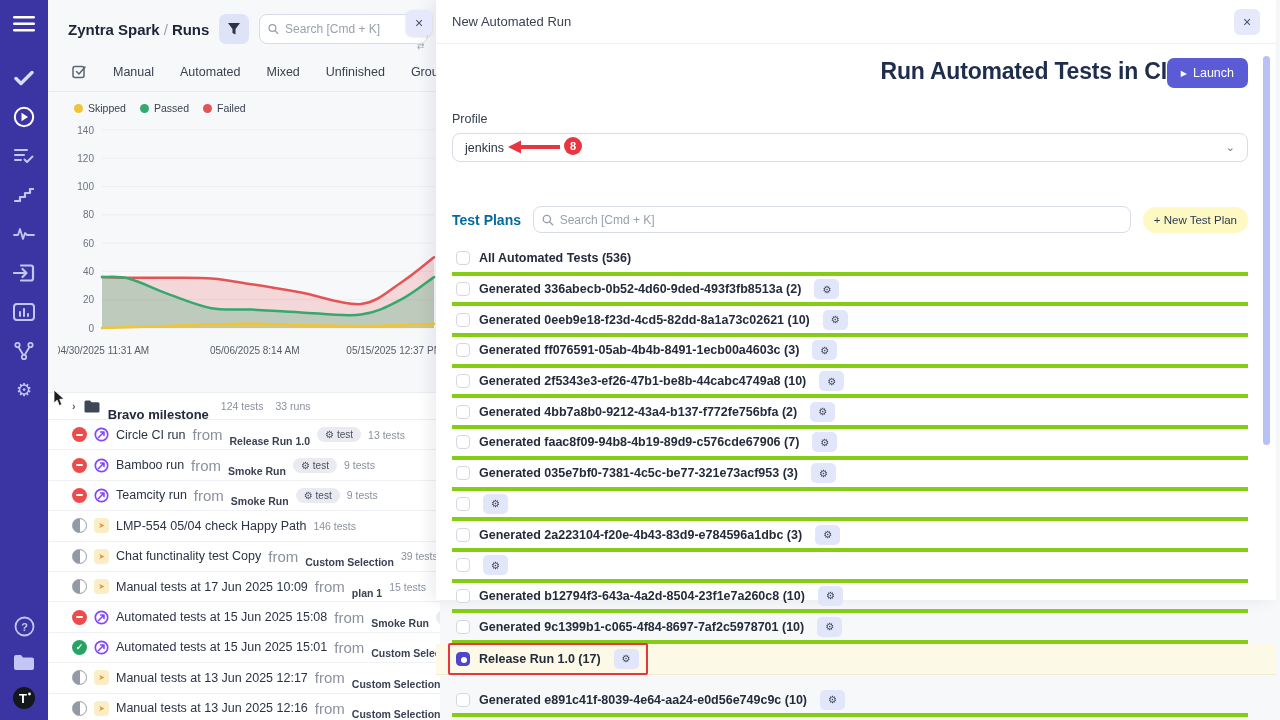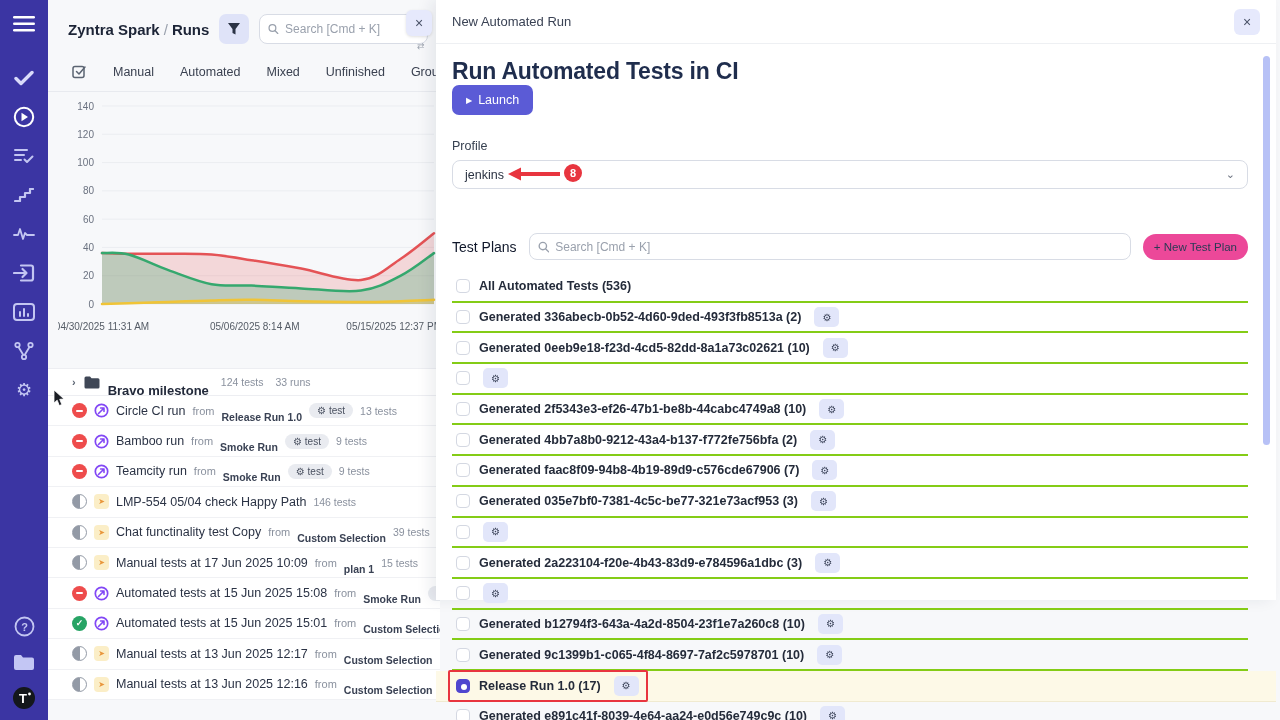--- a/index.html
+++ b/index.html
@@ -46,67 +46,67 @@
   .run-row { height:30.4px; display:flex; align-items:center; padding-left:24px; gap:7px; border-bottom:1px solid #f0f1f4; cursor:pointer; white-space:nowrap; overflow:hidden; }
   .st-icon { width:15px; height:15px; border-radius:50%; flex:none; display:flex; align-items:center; justify-content:center; }
   .st-failed { background:#ee4c4c; }
   .st-failed::after { content:""; width:7px; height:2px; background:#fff; border-radius:1px; }
   .st-passed { background:#27a465; color:#fff; font-size:9px; font-weight:700; }
   .st-progress { border:1.5px solid #939aa6; background:linear-gradient(90deg,#939aa6 50%,transparent 50%); }
   .type-auto { width:15px; height:15px; flex:none; }
   .type-manual { width:15px; height:15px; border-radius:4px; background:#fbeec7; color:#e8953a; font-size:8px;
                  display:flex; align-items:center; justify-content:center; flex:none; }
   .run-name { font-size:12.5px; color:#2b3345; }
-  .from-label { font-size:11px; color:#8a919e; }
+  .from-label { font-size:15px; color:#8a919e; }
   .from-target { font-size:10.5px; font-weight:700; color:#3a4254;margin-top:12px; }
   .test-badge { background:#e9ebf0; border-radius:9px; padding:2px 8px; font-size:10px; color:#4a5160;
                 display:flex; align-items:center; gap:3px; }
   .tests-count { font-size:10.5px; color:#8a919e; }
 
   .mouse-cursor { position:absolute; left:53px; top:390px; z-index:20; pointer-events:none; }
 
   
   .drawer { position:absolute; left:436px; top:0; width:840px; height:600px; background:#fff;
             box-shadow:-6px 0 14px rgba(30,35,60,0.08); z-index:10; }
   .drawer-header { height:44px; border-bottom:1px solid #eef0f3; display:flex; align-items:center; padding:0 16px; }
   .drawer-header-title { font-size:13px; color:#3a4254; }
   .close-btn { width:26px; height:26px; background:#e6e9fc; border-radius:6px; display:flex; align-items:center;
                justify-content:center; color:#4a5268; font-size:14px; cursor:pointer; line-height:1; }
   .drawer-header .close-btn { margin-left:auto; }
   .floating-close { position:absolute; left:406px; top:10px; z-index:30; box-shadow:0 1px 3px rgba(0,0,0,0.12); }
   .mini-expand { position:absolute; left:417px; top:41px; z-index:30; font-size:9px; color:#9aa1ad; cursor:pointer; }
 
   .drawer-content { padding:14px 28px 0 16px; position:relative; }
-  .title-row { display:flex; align-items:flex-start; justify-content:space-between;flex-direction:column; }
+  .title-row { display:flex; align-items:flex-start; justify-content:flex-end; }
   .drawer-h1 { font-size:23px; font-weight:700; color:#1f2d4d; letter-spacing:-0.2px; }
   .drawer-sub { font-size:11.5px; color:#8b93a3; margin-top:7px; }
   .launch-btn { background:#5b5bd6; color:#fff; border:none; border-radius:7px; padding:8px 14px; font-size:12.5px;
                 display:flex; align-items:center; gap:6px; cursor:pointer; font-family:inherit; }
   .launch-play { font-size:8px; }
 
   .profile-label { font-size:12.5px; color:#374151; margin-top:24px; }
   .select-wrap { position:relative; margin-top:7px; }
   .profile-select { height:29px; border:1px solid #d8dce5; border-radius:8px; display:flex; align-items:center;
                     padding:0 12px; font-size:12.5px; color:#2a3242; cursor:pointer; background:#fff; }
   .select-chevron { margin-left:auto; color:#6b7280; font-size:11px; }
   .annot-arrow { position:absolute; left:56px; top:7px; pointer-events:none; }
   .annot-badge { position:absolute; left:112px; top:3.5px; width:18px; height:18px; border-radius:50%; background:#e8353f;
                  color:#fff; font-size:11px; font-weight:700; display:flex; align-items:center; justify-content:center; pointer-events:none; }
 
   .tp-header { display:flex; align-items:center; margin-top:44px; gap:12px; }
-  .tp-title { font-size:14px; font-weight:400; color:#0f172a; }
+  .tp-title { font-size:14px; font-weight:700; color:#0369a1; }
   .tp-search { width:150px; height:27px; }
-  .new-plan-btn { margin-left:auto; background:#ec4899; border:none; border-radius:13px; padding:7px 11px;
+  .new-plan-btn { margin-left:auto; background:#fef9c3; border:none; border-radius:13px; padding:7px 11px;
                   font-size:11.5px; color:#2b3a55; cursor:pointer; font-family:inherit; white-space:nowrap; }
 
   .plans-list { margin-top:12px; }
-  .plan-row { height:30.7px; display:flex; align-items:center; padding-left:4px; gap:9px; border-bottom:2px solid #84cc16;
+  .plan-row { height:30.7px; display:flex; align-items:center; padding-left:4px; gap:9px; border-bottom:4px solid #84cc16;
               position:relative; cursor:pointer; }
   .plan-row:first-child { border-top:none; }
-  .plan-row.highlight { background:#fdf9e7; margin:0 -28px 0 -16px; padding-left:20px; border-bottom:1px solid #f0ead0; }
+  .plan-row.highlight { background:#fdf9e7; margin:0 -28px 12px -16px; padding-left:20px; border-bottom:1px solid #f0ead0; }
   .checkbox { width:14px; height:14px; border:1px solid #d4d8e2; border-radius:4px; background:#fff; flex:none; cursor:pointer; }
   .checkbox.checked { background:#4f46cf; border-color:#4f46cf; position:relative; }
   .checkbox.checked::after { content:""; position:absolute; left:4px; top:4px; width:6px; height:6px; border-radius:50%; background:#fff; }
   .plan-label { font-size:12.5px; font-weight:600; color:#242b3a; }
   .plan-gear { width:25px; height:20px; background:#e2e6fa; border:none; border-radius:5px; font-size:10px; color:#3c445a;
                display:flex; align-items:center; justify-content:center; cursor:pointer; margin-left:4px; }
   .red-box { position:absolute; left:12px; top:-1px; bottom:-1px; width:200px; border:2px solid #e8353f; border-radius:2px; pointer-events:none; }
 
   .drawer-scrollbar { position:absolute; right:6px; top:56px; width:7px; height:389px; background:#b7c1f6; border-radius:4px; cursor:pointer; }
 
@@ -237,20 +237,34 @@
           </svg>
       </span>
 
     <span class="tab">Manual</span>
         <span class="tab">Automated</span>
         <span class="tab">Mixed</span>
         <span class="tab">Unfinished</span>
         <span class="tab">Groups</span>
       </div>
 
+    <div class="legend">
+        <span class="legend-item">
+          <span class="legend-dot" style="background: rgb(240, 196, 55);"></span>
+          <span>Skipped</span>
+        </span>
+        <span class="legend-item">
+          <span class="legend-dot" style="background: rgb(53, 168, 110);"></span>
+          <span>Passed</span>
+        </span>
+        <span class="legend-item">
+          <span class="legend-dot" style="background: rgb(228, 83, 86);"></span>
+          <span>Failed</span>
+        </span>
+      </div>
     <div class="chart-wrap">
       <svg id="chart-svg" width="380" height="248" viewBox="0 0 380 248">
           <line x1="44" x2="376" y1="212" y2="212" stroke="#ebedf1" stroke-width="1"></line>
           <text x="36" y="215.5" text-anchor="end" font-size="10" fill="#6b7280">0</text>
           <line x1="44" x2="376" y1="183.71428571428572" y2="183.71428571428572" stroke="#ebedf1" stroke-width="1"></line>
           <text x="36" y="187.21428571428572" text-anchor="end" font-size="10" fill="#6b7280">20</text>
           <line x1="44" x2="376" y1="155.42857142857144" y2="155.42857142857144" stroke="#ebedf1" stroke-width="1"></line>
           <text x="36" y="158.92857142857144" text-anchor="end" font-size="10" fill="#6b7280">40</text>
           <line x1="44" x2="376" y1="127.14285714285714" y2="127.14285714285714" stroke="#ebedf1" stroke-width="1"></line>
           <text x="36" y="130.64285714285714" text-anchor="end" font-size="10" fill="#6b7280">60</text>
@@ -450,20 +464,21 @@
             <span class="plan-label">Generated 336abecb-0b52-4d60-9ded-493f3fb8513a (2)</span>
             <button class="plan-gear">⚙</button>
           </div>
           <div class="plan-row">
             <span class="checkbox"></span>
             <span class="plan-label">Generated 0eeb9e18-f23d-4cd5-82dd-8a1a73c02621 (10)</span>
             <button class="plan-gear">⚙</button>
           </div>
           <div class="plan-row">
             <span class="checkbox"></span>
+            <span class="plan-label">Generated ff076591-05ab-4b4b-8491-1ecb00a4603c (3)</span>
             <button class="plan-gear">⚙</button>
           </div>
           <div class="plan-row">
             <span class="checkbox"></span>
             <span class="plan-label">Generated 2f5343e3-ef26-47b1-be8b-44cabc4749a8 (10)</span>
             <button class="plan-gear">⚙</button>
           </div>
           <div class="plan-row">
             <span class="checkbox"></span>
             <span class="plan-label">Generated 4bb7a8b0-9212-43a4-b137-f772fe756bfa (2)</span>

